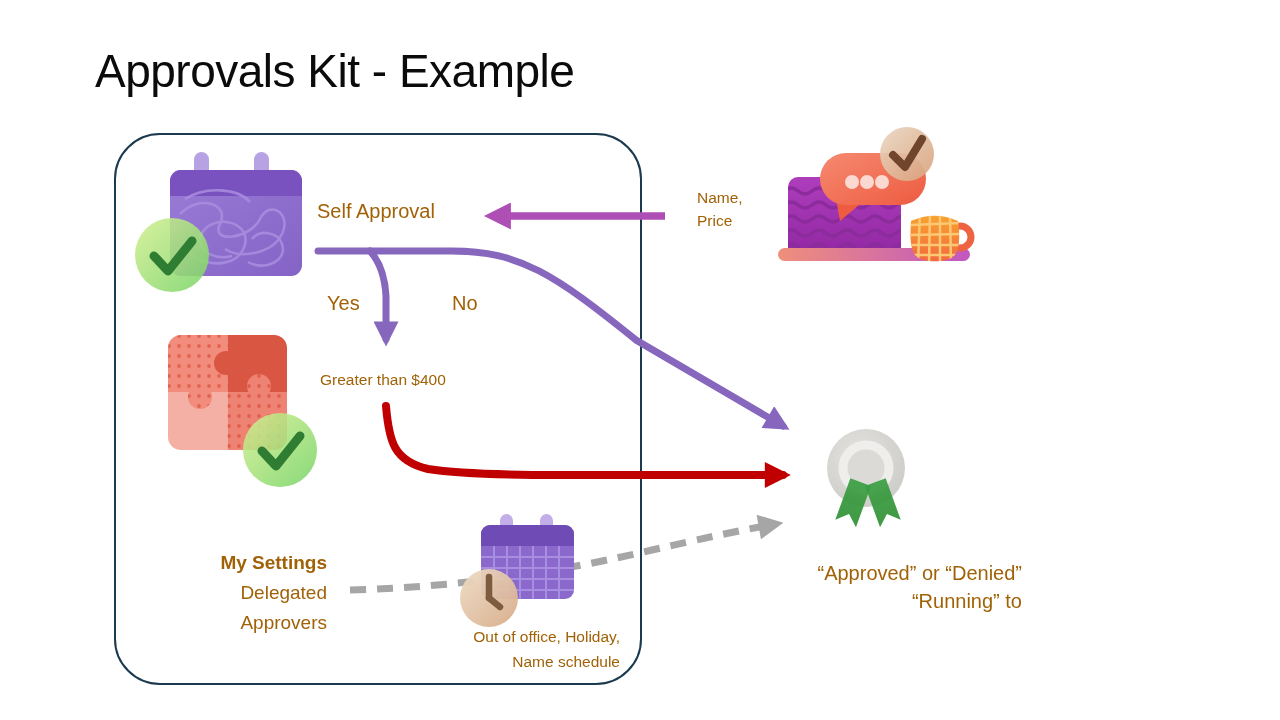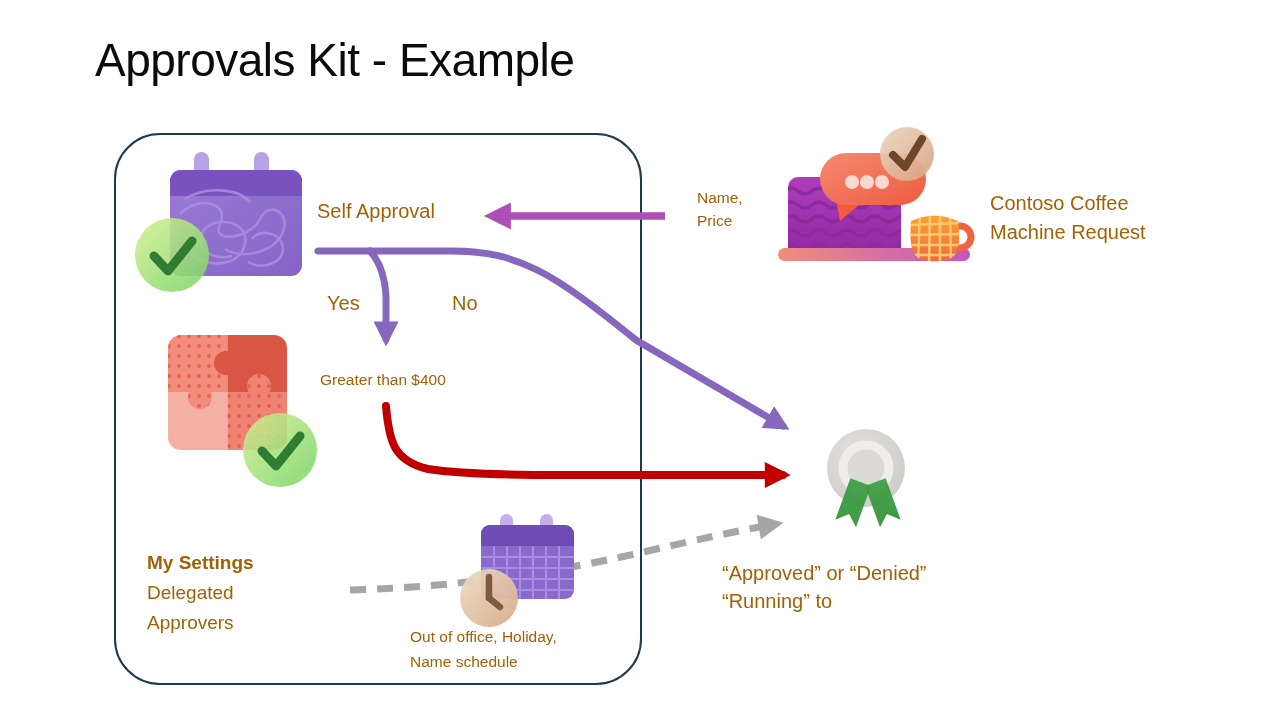--- a/index.html
+++ b/index.html
@@ -2,31 +2,31 @@
 <html><head>
 <meta charset="utf-8">
 <style>
   html,body{margin:0;padding:0;background:#fff;}
   .slide{
     position:relative;width:1280px;height:720px;background:#ffffff;
     font-family:"Liberation Sans", sans-serif;color:#111;overflow:hidden;
   }
   .abs{position:absolute;}
   .slide-title{
-    left:95px;top:33px;font-size:46px;letter-spacing:-0.5px;color:#0b0b0b;
+    left:95px;top:44px;font-size:46px;letter-spacing:-0.5px;color:#0b0b0b;
     white-space:nowrap;
   }
   .flow-container{
     left:114px;top:133px;width:524px;height:548px;
     border:2.5px solid #1b3a4f;border-radius:46px;background:transparent;
   }
   .lbl{white-space:nowrap;color:#a16207;}
   .lbl-lg{font-size:20px;}
   .lbl-sm{font-size:15.5px;}
-  .center{text-align:left;}
+  .center{text-align:right;}
   .arrows-layer{left:0;top:0;width:1280px;height:720px;pointer-events:none;}
   .icon-layer{pointer-events:none;}
 </style>
 </head>
 <body>
 
 <div class="slide">
 
   <div class="abs slide-title">Approvals Kit - Example</div>
 
@@ -241,23 +241,19 @@
   <div class="abs lbl lbl-sm center" style="left:410px;top:624px;width:210px;line-height:25px">
     <div>Out of office, Holiday,</div>
     <div>Name schedule</div>
   </div>
 
   <div class="abs lbl lbl-sm" style="left:697px;top:186px;line-height:23px">
     <div>Name,</div>
     <div>Price</div>
   </div>
 
-  <div class="abs lbl lbl-lg" style="left:990px;top:189px;line-height:29px">
-    <div>Contoso Coffee</div>
-    <div>Machine Request</div>
-  </div>
 
   <div class="abs lbl lbl-lg center" style="left:722px;top:559px;width:300px;line-height:28px">
     <div>“Approved” or “Denied”</div>
     <div>“Running” to</div>
   </div>
 
 </div>
 
 </body></html>

